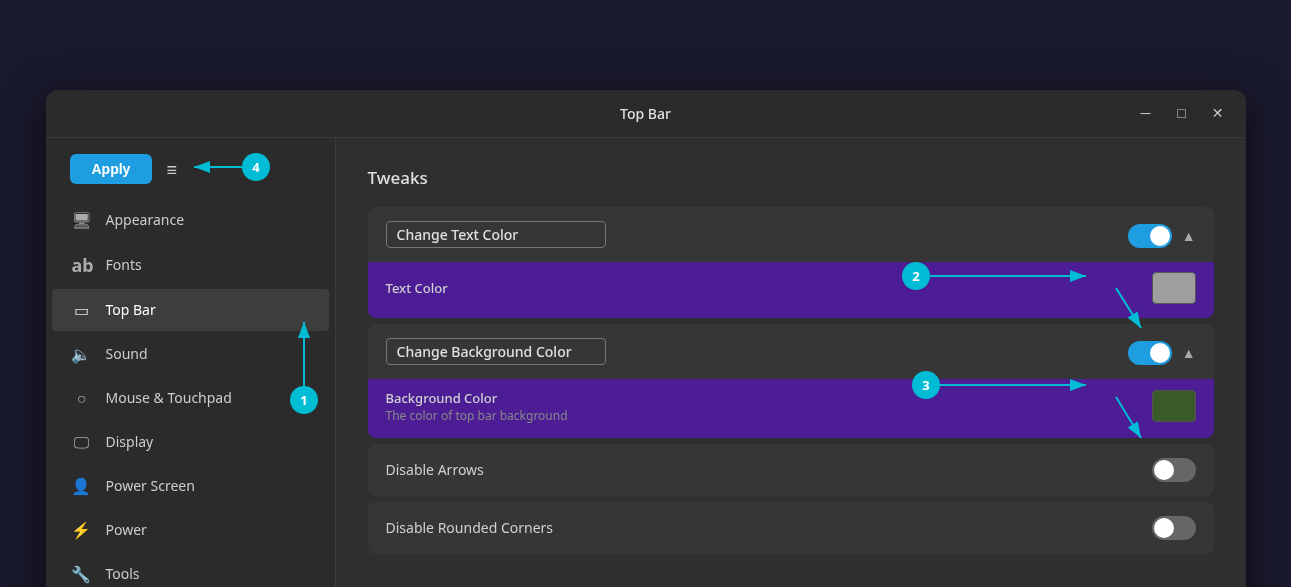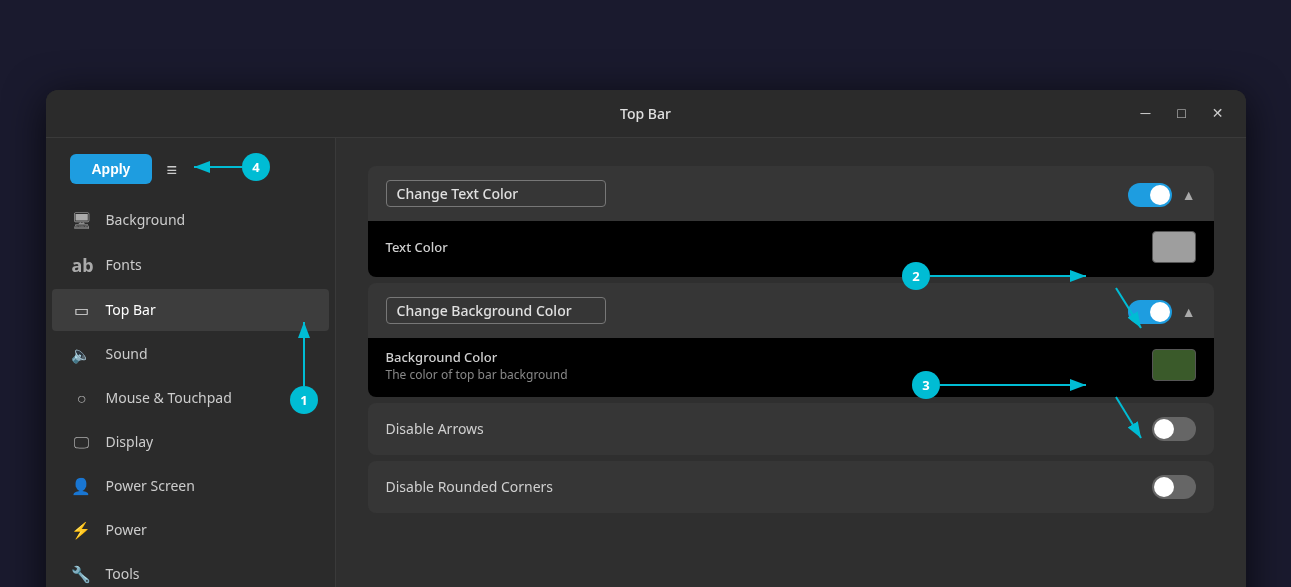--- a/index.html
+++ b/index.html
@@ -178,21 +178,21 @@
     .toggle.off .toggle-knob { left: 2px; }
     .chevron {
       color: #aaa;
       font-size: 14px;
       cursor: pointer;
     }
     .tweak-sub-row {
       display: flex;
       align-items: center;
       padding: 10px 18px 14px 18px;
-      background: #000000;
+      background: #4c1d95;
       gap: 10px;
     }
     .sub-label {
       flex: 1;
     }
     .sub-label-title {
       color: #d0d0d0;
       font-size: 13px;
       font-weight: 500;
     }
@@ -251,21 +251,21 @@
     <div class="content">
 
       <div class="sidebar">
         <div class="sidebar-top">
           <button class="apply-btn">Apply</button>
           <span class="hamburger-icon">≡</span>
         </div>
 
         <div class="sidebar-item">
           <span class="sidebar-icon">🖥</span>
-          <span>Background</span>
+          <span>Appearance</span>
         </div>
         <div class="sidebar-item">
           <span class="sidebar-icon" style="font-size:18px;font-weight:bold;color:#aaa;">ab</span>
           <span>Fonts</span>
         </div>
         <div class="sidebar-item active">
           <span class="sidebar-icon">▭</span>
           <span>Top Bar</span>
         </div>
         <div class="sidebar-item">
@@ -288,20 +288,21 @@
           <span class="sidebar-icon">⚡</span>
           <span>Power</span>
         </div>
         <div class="sidebar-item">
           <span class="sidebar-icon">🔧</span>
           <span>Tools</span>
         </div>
       </div>
 
       <div class="main">
+        <div class="section-title">Tweaks</div>
 
         <div class="tweak-row">
           <div class="tweak-main-row">
             <span class="tweak-label">Change Text Color</span>
             <div class="tweak-controls">
               <div class="toggle on">
                 <div class="toggle-knob"></div>
               </div>
               <span class="chevron">▲</span>
             </div>

